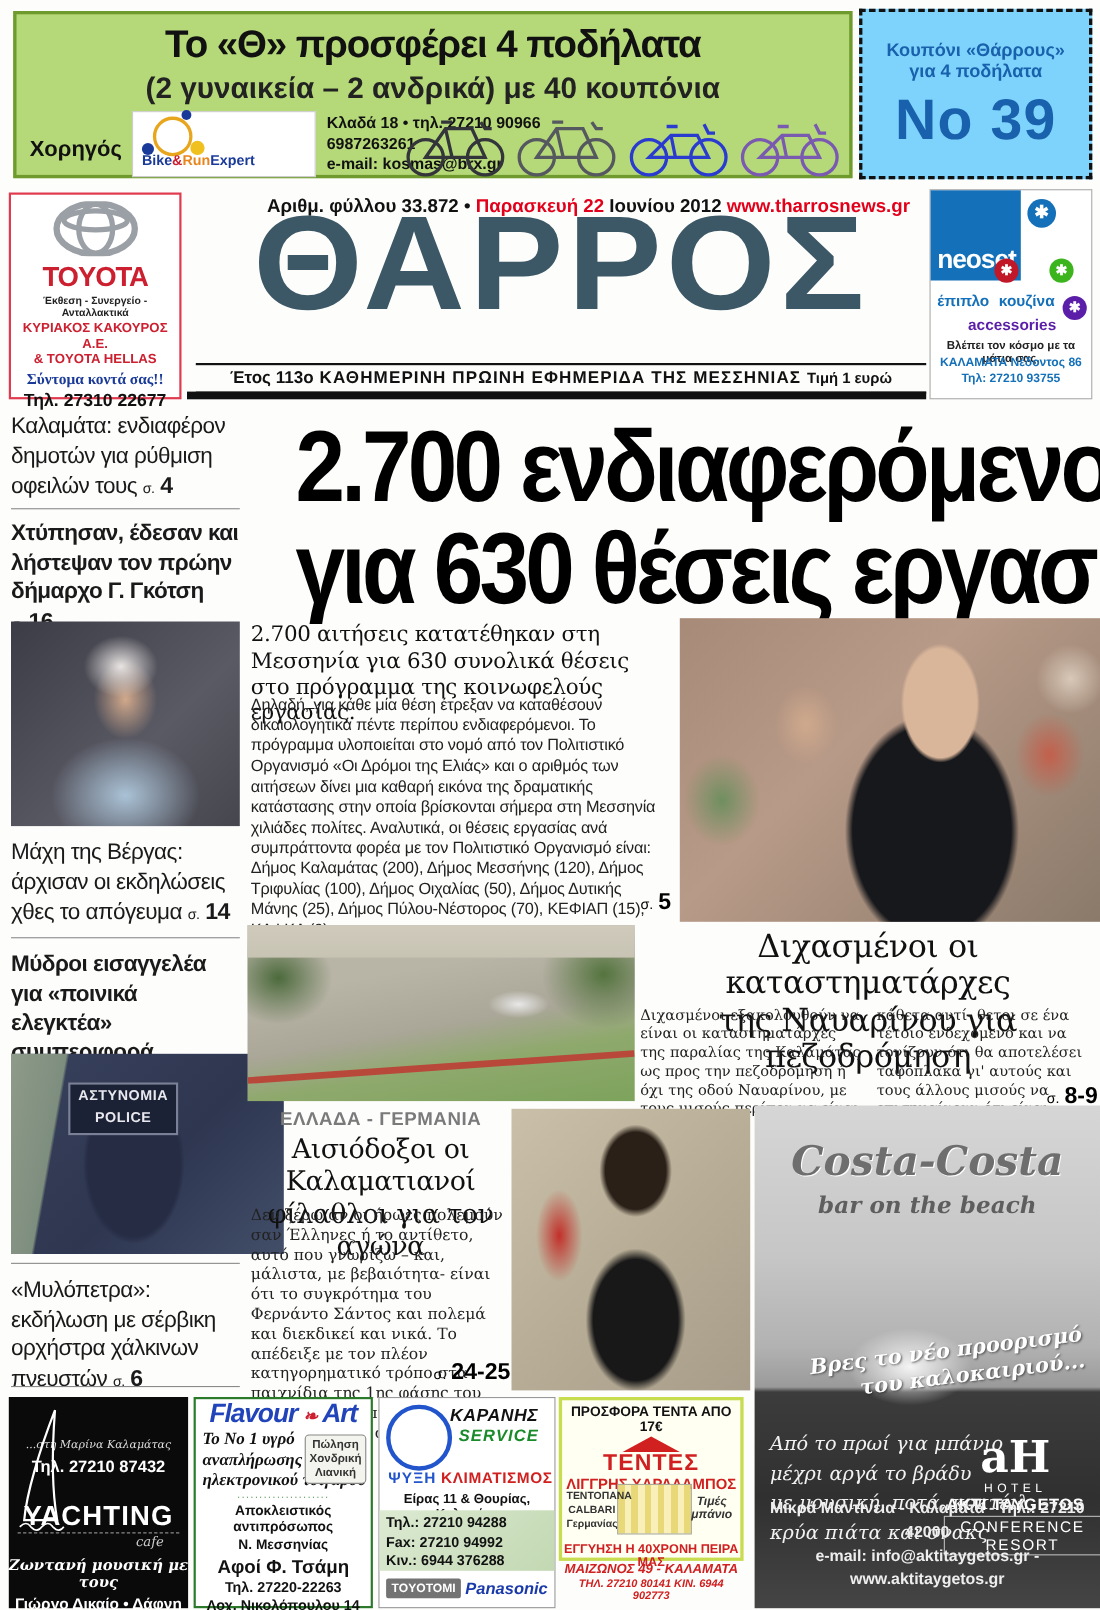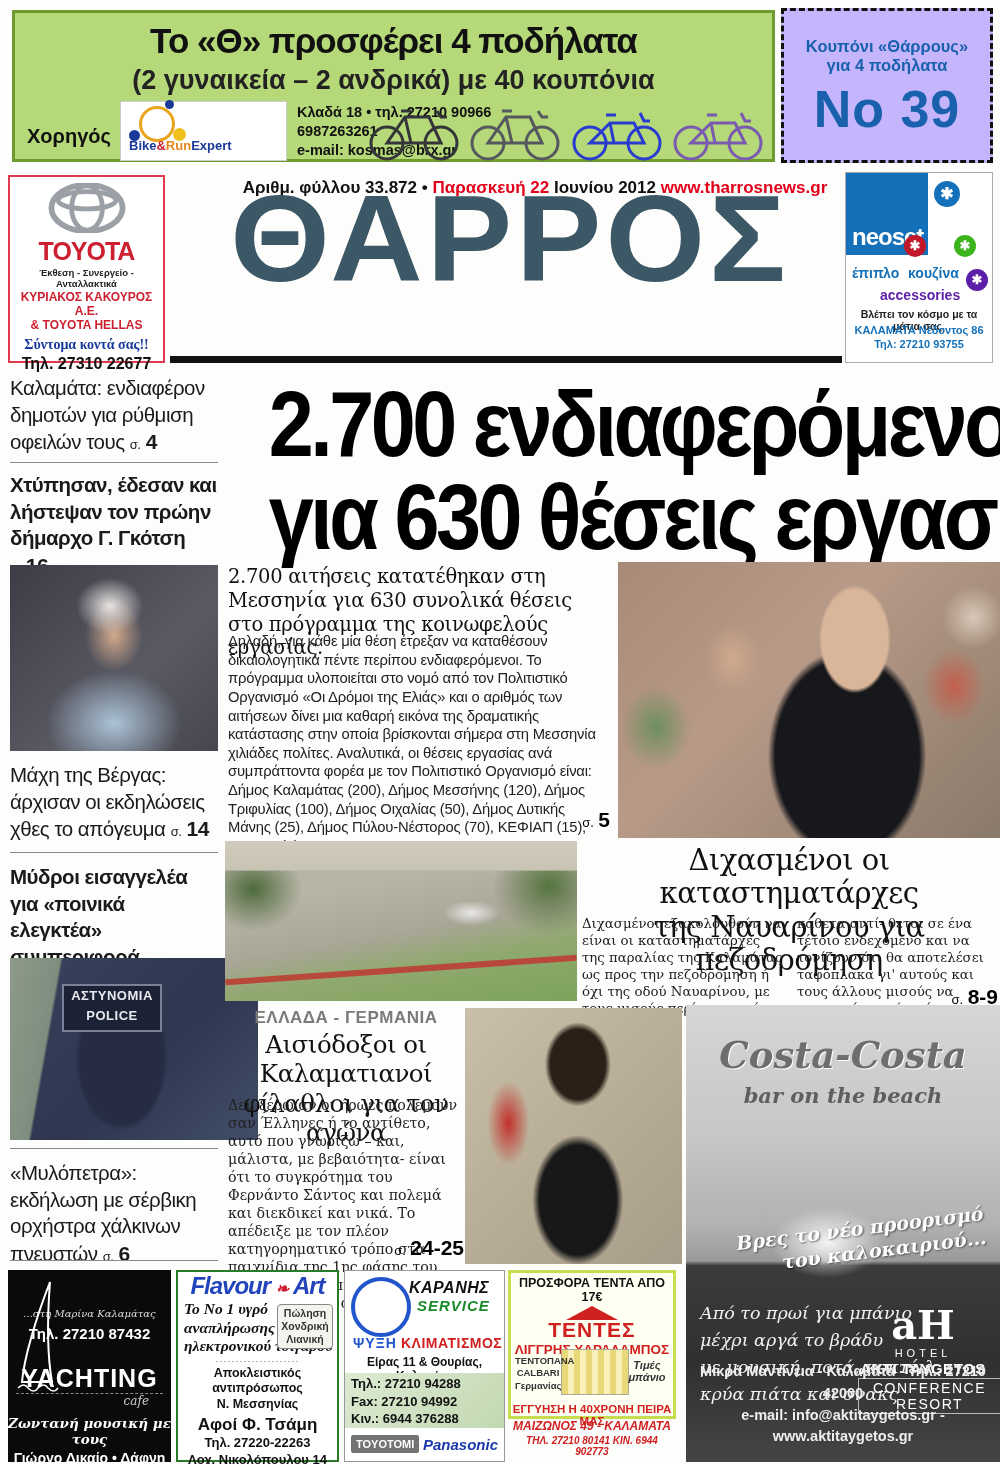--- a/index.html
+++ b/index.html
@@ -17,21 +17,21 @@
   .brx-text{top:36px;left:8px;font-size:13px;font-weight:bold;}
   .brx-ring{left:18px;top:4px;width:30px;height:30px;border:3px solid #e8a61e;border-radius:50%;}
   .brx-dot-b{left:8px;top:28px;width:11px;height:11px;background:#1a3a9a;border-radius:50%;}
   .brx-dot-y{left:52px;top:26px;width:13px;height:13px;background:#f0c01e;border-radius:50%;}
   .brx-dot-t{left:44px;top:-2px;width:9px;height:9px;background:#1a3a9a;border-radius:50%;}
   .banner-contact{left:282px;top:90px;font-size:14.5px;font-weight:bold;color:#111;line-height:1.3;}
   .bikes{right:6px;top:86px;}
   .bike{display:inline-block;margin-left:2px;}
 
   
-  .coupon{left:781px;top:8px;width:212px;height:155px;border:3px dashed #111;background:#c4b5fd;box-sizing:border-box;text-align:center;}
+  .coupon{left:781px;top:8px;width:212px;height:155px;border:3px dashed #111;background:#7dd3fc;box-sizing:border-box;text-align:center;}
   .coupon-l{font-size:16.5px;font-weight:bold;color:#1961ac;}
   .coupon-no{font-size:52px;font-weight:bold;color:#1961ac;margin-top:4px;letter-spacing:1px;}
 
   
   .toyota{left:8px;top:175px;width:157px;height:188px;background:#fff;border:2px solid #e03a4e;box-sizing:border-box;text-align:center;}
   .tlogo{margin:6px auto 0;width:78px;height:50px;}
   .tbrand{font-size:25px;font-weight:bold;color:#cc2030;letter-spacing:-1px;}
   .tline1{font-size:9.5px;font-weight:bold;color:#222;margin-top:1px;}
   .tline2{font-size:12px;font-weight:bold;color:#cc2030;margin-top:2px;line-height:1.15;}
   .tline4{font-size:14px;font-weight:bold;color:#1a3a9a;margin-top:5px;font-family:"Liberation Serif",serif;}
@@ -266,20 +266,25 @@
     <div class="tline5">Τηλ. 27310 22677</div>
   </div>
 
   <div class="abs dateline">
     <span>Αριθμ. φύλλου 33.872 •</span>
     <span class="red">Παρασκευή 22</span>
     <span>Ιουνίου 2012</span>
     <span class="red">www.tharrosnews.gr</span>
   </div>
   <div class="abs mast-title">ΘΑΡΡΟΣ</div>
+  <div class="abs subline">
+    <span style="letter-spacing:0">Έτος 113ο</span>
+    <span>ΚΑΘΗΜΕΡΙΝΗ ΠΡΩΙΝΗ ΕΦΗΜΕΡΙΔΑ ΤΗΣ ΜΕΣΣΗΝΙΑΣ</span>
+    <span style="letter-spacing:0;font-size:13.5px">Τιμή 1 ευρώ</span>
+  </div>
   <div class="abs blackbar"></div>
 
   <div class="abs neoset">
     <div class="abs nsq">
         <span>neoset</span>
       </div>
     <div class="flower" style="left:88px;top:8px;width:26px;height:26px;background:#1470b8;font-size:16px;line-height:26px;">✱</div>
     <div class="flower" style="left:58px;top:62px;width:22px;height:22px;background:#c01828;font-size:13px;line-height:22px;">✱</div>
     <div class="flower" style="left:108px;top:62px;width:22px;height:22px;background:#3cb41e;font-size:13px;line-height:22px;">✱</div>
     <div class="flower" style="left:120px;top:96px;width:22px;height:22px;background:#5a1ea8;font-size:13px;line-height:22px;">✱</div>

